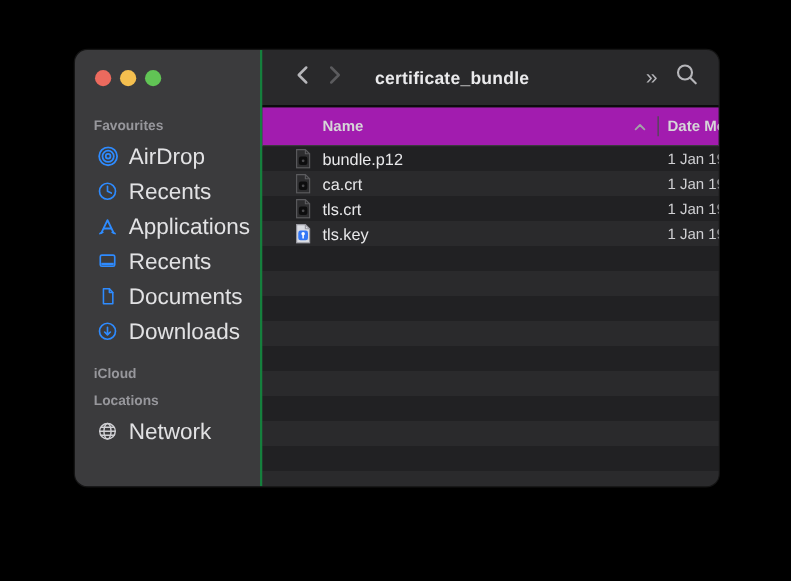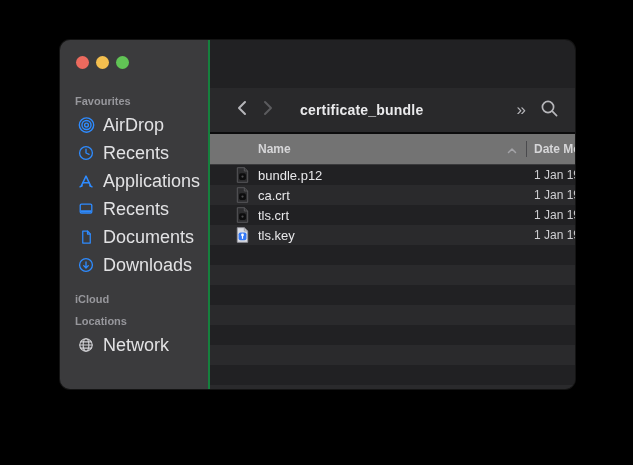--- a/index.html
+++ b/index.html
@@ -24,30 +24,30 @@
                margin:0 6px; border-radius:6px; color:#e2e2e4; font-size:18px;
                cursor:default; }
   .side-item .icn { width:20px; height:18px; margin-right:7px; display:flex;
                     align-items:center; justify-content:center; flex:0 0 20px; }
   .blue-stroke { stroke:#2e8bff; fill:none; stroke-width:1.5; stroke-linecap:round; stroke-linejoin:round; }
   .gray-stroke { stroke:#cfcfd3; fill:none; stroke-width:1.3; stroke-linecap:round; stroke-linejoin:round; }
 
   
   .main { flex:1; display:flex; flex-direction:column; min-width:0; }
   .toolbar { position:relative; height:46px; flex:0 0 46px; background:#29292b;
-             border-bottom:2px solid #0b0b0c; display:flex; align-items:center;margin-top:48px; }
+             border-bottom:2px solid #0b0b0c; display:flex; align-items:center; }
   .nav { display:flex; align-items:center; gap:16px; margin-left:26px; }
   .tb-title { position:absolute; left:90px; top:50%; transform:translateY(-50%);
               font-size:14px; font-weight:700; color:#eaeaec; letter-spacing:.2px; white-space:nowrap; }
   .tb-right { position:absolute; right:16px; top:0; height:100%; display:flex;
               align-items:center; gap:14px; }
   .overflow-glyph { font-size:17px; color:#b4b4b8; line-height:1; padding-bottom:2px; }
 
   
-  .list-header { position:relative; height:31px; flex:0 0 31px; background:#737373;
+  .list-header { position:relative; height:31px; flex:0 0 31px; background:#a21caf;
                  border-bottom:1px solid #3a3a3c; }
   .col-name { position:absolute; left:48px; top:50%; transform:translateY(-50%);
               font-size:12px; font-weight:700; color:#d6d6d8; }
   .sort-icon { position:absolute; left:297px; top:50%; transform:translateY(-50%); }
   .col-divider { position:absolute; left:316px; top:7px; bottom:7px; width:1px; background:#4a4a4d; }
   .col-date { position:absolute; left:324px; top:50%; transform:translateY(-50%);
               font-size:12px; font-weight:700; color:#d6d6d8; white-space:nowrap; }
 
   
   .rows { flex:1; position:relative; overflow:hidden;

